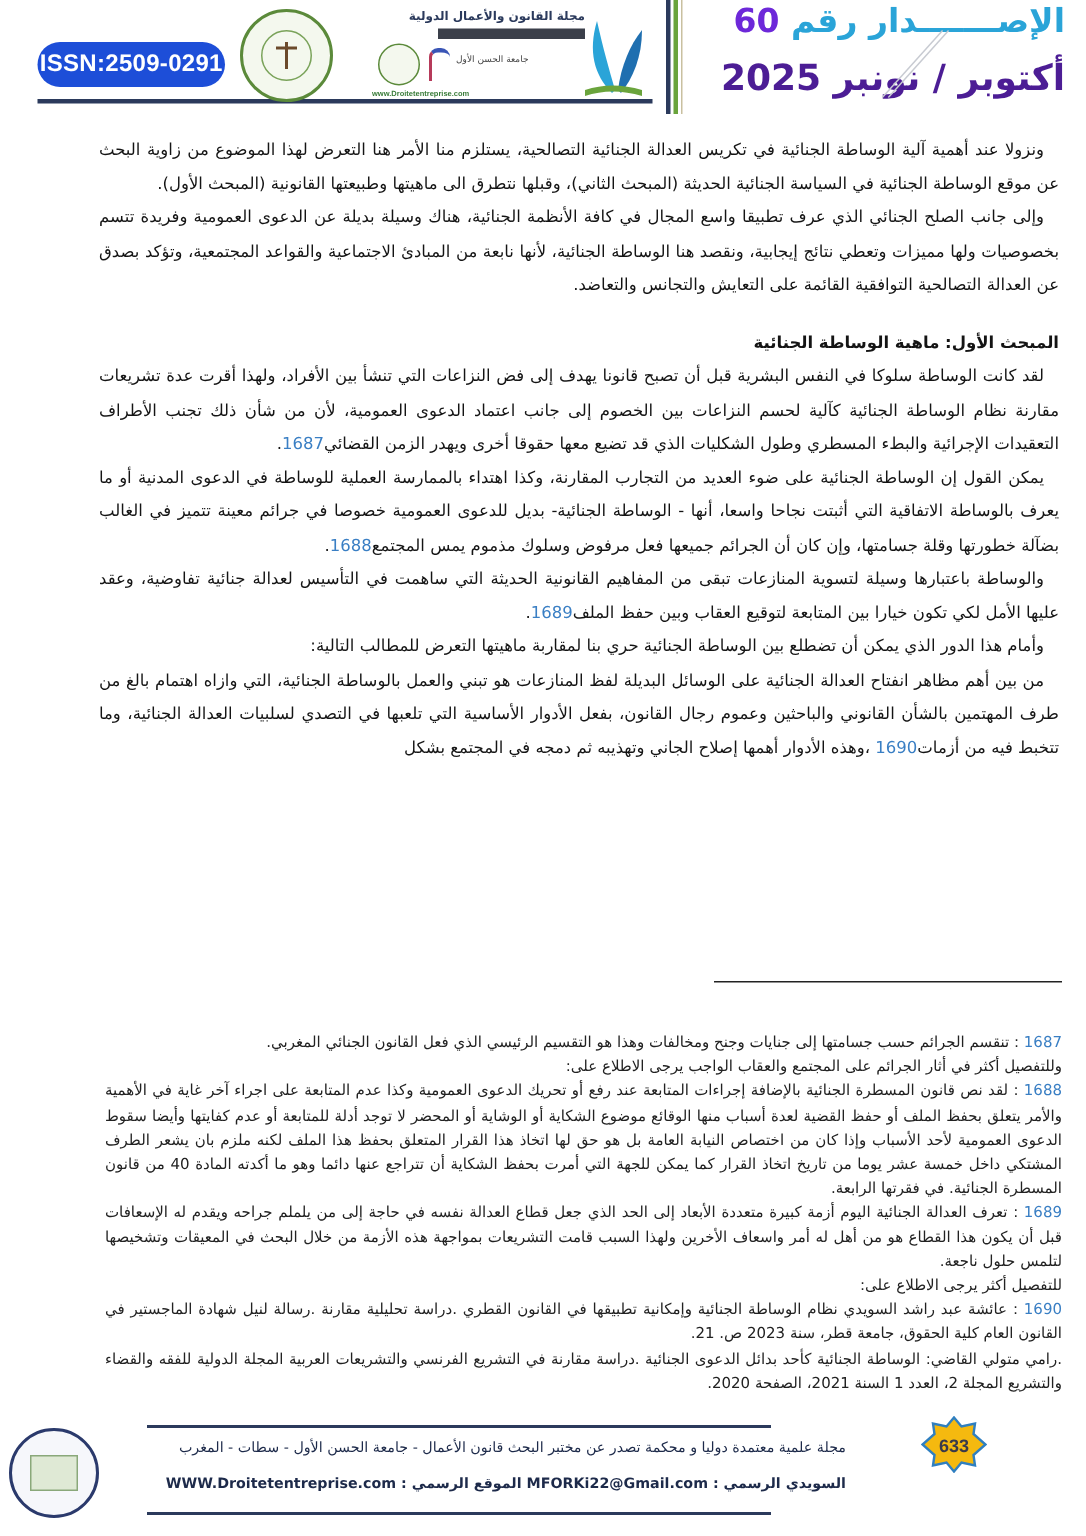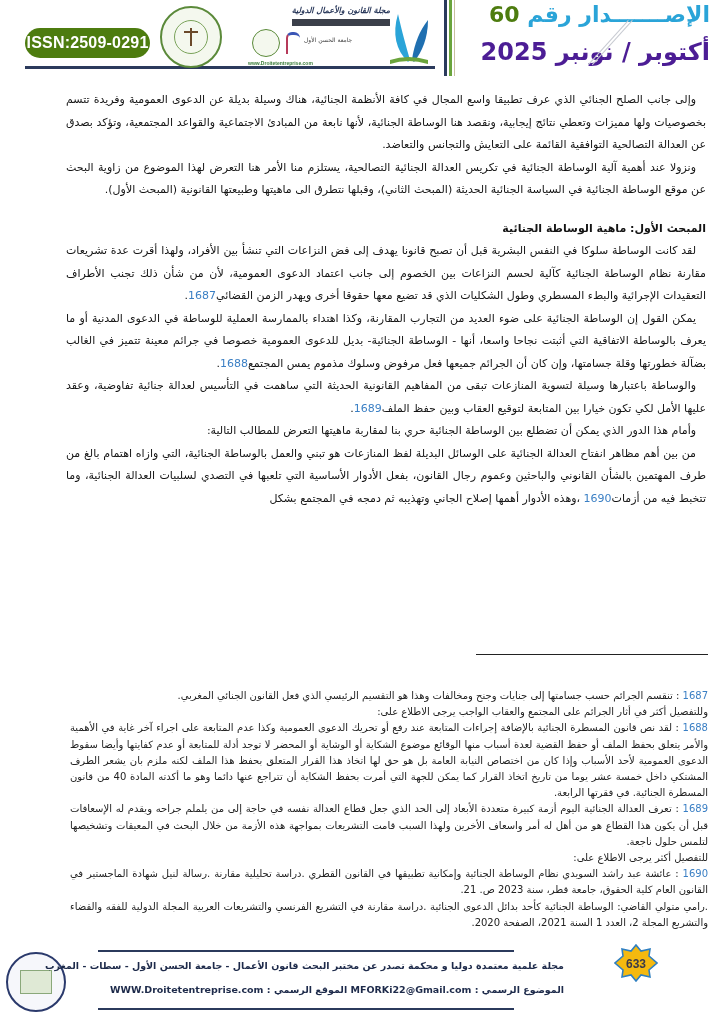--- a/index.html
+++ b/index.html
@@ -3,56 +3,56 @@
 <meta charset="utf-8">
 <style>
   * { box-sizing: border-box; margin: 0; padding: 0; }
   html, body { width: 724px; height: 1024px; background: #ffffff; overflow: hidden; }
   body { position: relative; font-family: "DejaVu Sans", sans-serif; color: #111; }
 
   
   .header { position: absolute; left: 0; top: 0; width: 724px; height: 80px; }
   .issn-pill {
     position: absolute; left: 25px; top: 28px; width: 125px; height: 30px;
-    background: #4d7c0f; border-radius: 15px; color: #fff;
+    background: #1d4ed8; border-radius: 15px; color: #fff;
     font-family: "Liberation Sans", sans-serif; font-size: 16px; font-weight: bold;
     display: flex; align-items: center; justify-content: center; letter-spacing: 0.2px;
   }
   .header-rule {
     position: absolute; left: 25px; top: 66px; width: 410px; height: 3px; background: #2b3a5c;
   }
   .lab-seal {
     position: absolute; left: 160px; top: 6px; width: 62px; height: 62px; border-radius: 50%;
     border: 2px solid #5b8a3a; background: #f4f8ee;
   }
   .lab-seal .inner { position: absolute; left: 12px; top: 12px; width: 34px; height: 34px; border-radius: 50%; border: 1px solid #7aa35a; }
   .lab-seal .scale { position: absolute; left: 22px; top: 20px; width: 14px; height: 18px; }
   .lab-seal .scale .beam { position: absolute; left: 0; top: 3px; width: 14px; height: 2px; background: #6b4a2b; }
   .lab-seal .scale .post { position: absolute; left: 6px; top: 0; width: 2px; height: 18px; background: #6b4a2b; }
   .journal-logo { position: absolute; left: 240px; top: 4px; width: 190px; height: 64px; }
   .journal-logo .jtitle {
-    position: absolute; right: 40px; top: 2px; font-size: 8px; color: #2b3a5c; font-weight: bold; direction: rtl; white-space: nowrap; font-style: italic;
+    position: absolute; right: 40px; top: 2px; font-size: 8px; color: #2b3a5c; font-weight: bold; direction: rtl; white-space: nowrap;
   }
   .journal-logo .jband { position: absolute; right: 40px; top: 15px; width: 98px; height: 7px; background: #3b3f4a; }
   .journal-logo .mini-seal { position: absolute; left: 12px; top: 25px; width: 28px; height: 28px; border-radius: 50%; border: 1px solid #5b8a3a; background: #f4f8ee; }
   .journal-logo .uni-mark { position: absolute; left: 46px; top: 28px; width: 14px; height: 22px; border-left: 2px solid #b63a5a; border-top: 3px solid #3a55b6; border-radius: 6px 6px 0 0; }
   .journal-logo .uni-text { position: absolute; left: 64px; top: 32px; font-size: 6px; color: #444; direction: rtl; white-space: nowrap; }
   .journal-logo .site { position: absolute; left: 8px; top: 56px; font-size: 5px; color: #3a7d3a; font-family: "Liberation Sans", sans-serif; font-weight: bold; }
   .journal-logo .book {
     position: absolute; right: 0; top: 6px; width: 42px; height: 56px;
   }
   .vbar { position: absolute; top: 0; height: 76px; width: 3px; }
   .vbar.a { left: 444px; background: #2b3a5c; }
   .vbar.b { left: 449px; background: #6aa43c; }
   .vbar.c { left: 454px; background: #c9c0a0; width: 1px; }
   .issue-line {
     position: absolute; right: 14px; top: 2px; direction: rtl; white-space: nowrap;
     font-family: "DejaVu Sans", sans-serif; font-weight: bold; font-size: 22px; color: #2aa4d8;
   }
-  .issue-line .num { color: #4d7c0f; }
+  .issue-line .num { color: #6d28d9; }
   .date-line {
     position: absolute; right: 14px; top: 38px; direction: rtl; white-space: nowrap;
     font-family: "DejaVu Sans", sans-serif; font-weight: bold; font-size: 24px; color: #4c1d95;
   }
   .diag { position: absolute; left: 628px; top: 20px; width: 1px; height: 60px; background: #c8cbd2; transform: rotate(42deg); transform-origin: top left; }
   .diag.two { left: 632px; }
 
   
   .content {
     position: absolute; left: 66px; top: 89px; width: 640px;
@@ -72,21 +72,21 @@
   }
   .fn-num { color: #3a7fc4; }
 
   
   .badge { position: absolute; left: 614px; top: 944px; width: 44px; height: 38px; }
   .foot-rule { position: absolute; left: 98px; width: 416px; height: 2px; background: #2b3a5c; }
   .foot-rule.top { top: 950px; }
   .foot-rule.bot { top: 1008px; }
   .foot-line1 {
     position: absolute; right: 160px; top: 960px; direction: rtl; white-space: nowrap;
-    font-family: "DejaVu Sans", sans-serif; font-weight: bold; font-size: 9.5px; color: #1d2a4a;
+    font-family: "DejaVu Sans", sans-serif; font-weight: normal; font-size: 9.5px; color: #1d2a4a;
   }
   .foot-line2 {
     position: absolute; right: 160px; top: 984px; direction: rtl; white-space: nowrap;
     font-family: "DejaVu Sans", sans-serif; font-weight: bold; font-size: 9.5px; color: #1d2a4a;
   }
   .foot-seal {
     position: absolute; left: 6px; top: 952px; width: 60px; height: 60px; border-radius: 50%;
     border: 2px solid #2b3a6c; background: #f6f7fb;
   }
   .foot-seal .inner { position: absolute; left: 12px; top: 16px; width: 32px; height: 24px; background: #dfe9d5; border: 1px solid #8aa87a; }
@@ -127,22 +127,22 @@
   <div class="issue-line">
     <span>الإصـــــــدار رقم</span>
     <span class="num">60</span>
   </div>
   <div class="date-line">أكتوبر / نونبر 2025</div>
   <div class="diag"></div>
   <div class="diag two"></div>
 </div>
 
 <div class="content">
+  <p>ونزولا عند أهمية آلية الوساطة الجنائية في تكريس العدالة الجنائية التصالحية، يستلزم منا الأمر هنا التعرض لهذا الموضوع من زاوية البحث عن موقع الوساطة الجنائية في السياسة الجنائية الحديثة (المبحث الثاني)، وقبلها نتطرق الى ماهيتها وطبيعتها القانونية (المبحث الأول).</p>
   <p>وإلى جانب الصلح الجنائي الذي عرف تطبيقا واسع المجال في كافة الأنظمة الجنائية، هناك وسيلة بديلة عن الدعوى العمومية وفريدة تتسم بخصوصيات ولها مميزات وتعطي نتائج إيجابية، ونقصد هنا الوساطة الجنائية، لأنها نابعة من المبادئ الاجتماعية والقواعد المجتمعية، وتؤكد بصدق عن العدالة التصالحية التوافقية القائمة على التعايش والتجانس والتعاضد.</p>
-  <p>ونزولا عند أهمية آلية الوساطة الجنائية في تكريس العدالة الجنائية التصالحية، يستلزم منا الأمر هنا التعرض لهذا الموضوع من زاوية البحث عن موقع الوساطة الجنائية في السياسة الجنائية الحديثة (المبحث الثاني)، وقبلها نتطرق الى ماهيتها وطبيعتها القانونية (المبحث الأول).</p>
   <h3>المبحث الأول: ماهية الوساطة الجنائية</h3>
   <p><span>لقد كانت الوساطة سلوكا في النفس البشرية قبل أن تصبح قانونا يهدف إلى فض النزاعات التي تنشأ بين الأفراد، ولهذا أقرت عدة تشريعات مقارنة نظام الوساطة الجنائية كآلية لحسم النزاعات بين الخصوم إلى جانب اعتماد الدعوى العمومية، لأن من شأن ذلك تجنب الأطراف التعقيدات الإجرائية والبطء المسطري وطول الشكليات الذي قد تضيع معها حقوقا أخرى ويهدر الزمن القضائي</span><span class="ref">1687</span>.</p>
   <p><span>يمكن القول إن الوساطة الجنائية على ضوء العديد من التجارب المقارنة، وكذا اهتداء بالممارسة العملية للوساطة في الدعوى المدنية أو ما يعرف بالوساطة الاتفاقية التي أثبتت نجاحا واسعا، أنها - الوساطة الجنائية- بديل للدعوى العمومية خصوصا في جرائم معينة تتميز في الغالب بضآلة خطورتها وقلة جسامتها، وإن كان أن الجرائم جميعها فعل مرفوض وسلوك مذموم يمس المجتمع</span><span class="ref">1688</span>.</p>
   <p><span>والوساطة باعتبارها وسيلة لتسوية المنازعات تبقى من المفاهيم القانونية الحديثة التي ساهمت في التأسيس لعدالة جنائية تفاوضية، وعقد عليها الأمل لكي تكون خيارا بين المتابعة لتوقيع العقاب وبين حفظ الملف</span><span class="ref">1689</span>.</p>
   <p>وأمام هذا الدور الذي يمكن أن تضطلع بين الوساطة الجنائية حري بنا لمقاربة ماهيتها التعرض للمطالب التالية:</p>
   <p><span>من بين أهم مظاهر انفتاح العدالة الجنائية على الوسائل البديلة لفظ المنازعات هو تبني والعمل بالوساطة الجنائية، التي وازاه اهتمام بالغ من طرف المهتمين بالشأن القانوني والباحثين وعموم رجال القانون، بفعل الأدوار الأساسية التي تلعبها في التصدي لسلبيات العدالة الجنائية، وما تتخبط فيه من أزمات</span><span class="ref">1690</span> <span>،وهذه الأدوار أهمها إصلاح الجاني وتهذيبه ثم دمجه في المجتمع بشكل</span></p>
 </div>
 
 <div class="fn-rule"></div>
 <div class="footnotes">
@@ -154,21 +154,21 @@
   <div><span class="fn-num">1690</span><span> : </span><span>عائشة عبد راشد السويدي نظام الوساطة الجنائية وإمكانية تطبيقها في القانون القطري .دراسة تحليلية مقارنة .رسالة لنيل شهادة الماجستير في القانون العام كلية الحقوق، جامعة قطر، سنة 2023 ص. 21.</span></div>
   <div><span>.رامي متولي القاضي: الوساطة الجنائية كأحد بدائل الدعوى الجنائية .دراسة مقارنة في التشريع الفرنسي والتشريعات العربية المجلة الدولية للفقه والقضاء والتشريع المجلة 2، العدد 1 السنة 2021، الصفحة 2020.</span></div>
 </div>
 
 <div class="foot-seal">
   <div class="inner"></div>
 </div>
 <div class="foot-rule top"></div>
 <div class="foot-line1">مجلة علمية معتمدة  دوليا و محكمة تصدر عن مختبر البحث قانون الأعمال - جامعة الحسن الأول - سطات - المغرب</div>
 <div class="foot-line2">
-  <span>الموضوع الرسمي : </span>
+  <span>السويدي الرسمي : </span>
   <span>MFORKi22@Gmail.com</span>
   <span> الموقع الرسمي : </span>
   <span>WWW.Droitetentreprise.com</span>
 </div>
 <div class="foot-rule bot"></div>
 
 <svg class="badge" viewBox="0 0 44 38">
   <polygon points="22,1 27,7 36,5 35,12 43,19 35,26 36,33 27,31 22,37 17,31 8,33 9,26 1,19 9,12 8,5 17,7" fill="#f5b90f" stroke="#2f7fc0" stroke-width="1.6"></polygon>
   <text x="22" y="24" text-anchor="middle" font-family="Liberation Sans, sans-serif" font-weight="bold" font-size="12" fill="#3a3a4a">633</text>
 </svg>

